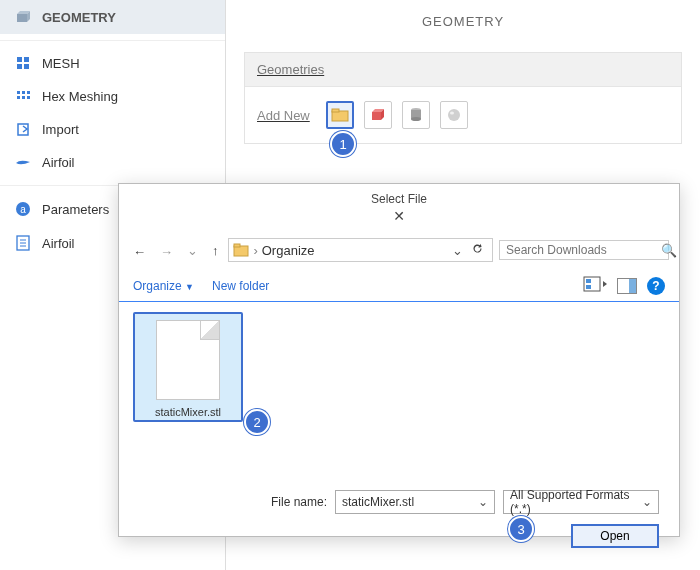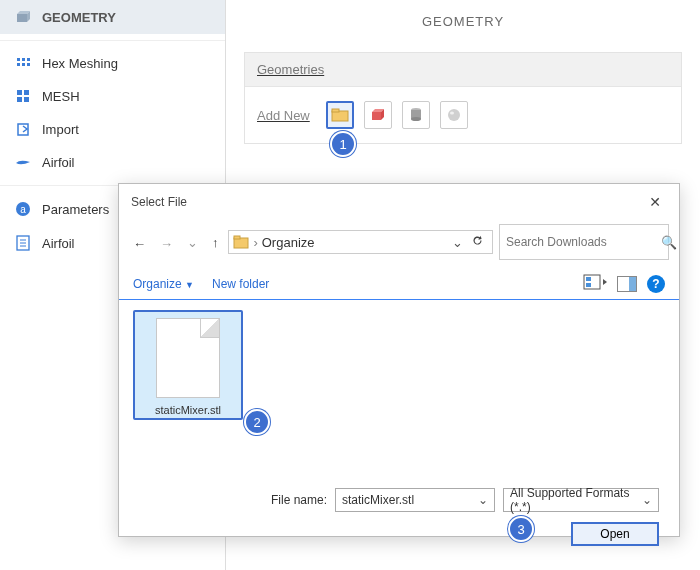--- a/index.html
+++ b/index.html
@@ -16,27 +16,27 @@
 .geo-panel { margin: 8px 18px 0 18px; border: 1px solid #e3e3e3; text-decoration: underline; }
 .geo-header { background: #f1f1f1; padding: 9px 12px; color: #777; border-bottom: 1px solid #e5e5e5; }
 .geo-body { padding: 14px 12px; display: flex; align-items: center; gap: 10px; }
 .geo-body .label { color: #888; margin-right: 6px; }
 .tool-btn { width: 28px; height: 28px; border: 1px solid #ccc; border-radius: 2px; display: inline-flex; align-items: center; justify-content: center; cursor: pointer; background: #fff; }
 .tool-btn.hl { border: 2px solid #3e6fcf; background: #eaf1fb; }
 
 .badge { position: absolute; width: 26px; height: 26px; border-radius: 50%; background: #3e6fcf; color: #fff; font-size: 13px; display: flex; align-items: center; justify-content: center; border: 2px solid #fff; box-shadow: 0 0 0 1px #3e6fcf; z-index: 100; }
 
 .dialog { position: absolute; left: 118px; top: 183px; width: 562px; height: 354px; background: #fff; border: 1px solid #bbb; box-shadow: 0 4px 18px rgba(0,0,0,0.18); z-index: 50; }
-.dlg-title { display: flex; justify-content: space-between; align-items: center; padding: 8px 12px; font-size: 12px; color: #444; }
+.dlg-title { display: flex; justify-content: space-between; align-items: center; padding: 8px 12px; font-size: 12px; color: #444; flex-direction: column; }
 .dlg-close { cursor: pointer; font-size: 14px; padding: 2px 6px; }
 .dlg-nav { display: flex; align-items: center; padding: 4px 10px 8px 10px; gap: 6px; }
 .nav-arrow { color: #999; padding: 2px 4px; cursor: pointer; }
 .nav-arrow.on { color: #333; }
 .path-box { flex: 1; display: flex; align-items: center; border: 1px solid #ccc; height: 24px; padding: 0 4px; gap: 4px; }
-.search-box { width: 170px; display: flex; align-items: center; border: 1px solid #ccc; height: 36px; padding: 0 6px; }
+.search-box { width: 170px; display: flex; align-items: center; border: 1px solid #ccc; height: 20px; padding: 0 6px; }
 .search-box input { border: none; outline: none; flex: 1; font-size: 12px; color: #888; background: transparent; }
 .dlg-toolbar { display: flex; align-items: center; padding: 6px 14px; border-bottom: 1px solid #3b82f6; gap: 18px; color: #2b6cd4; font-size: 12px; }
 .dlg-toolbar .right { margin-left: auto; display: flex; gap: 10px; align-items: center; }
 .view-btn { width: 20px; height: 16px; border: 1px solid #888; display: inline-block; cursor: pointer; }
 .help-btn { width: 18px; height: 18px; border-radius: 50%; background: #0a7be0; color: #fff; display: inline-flex; align-items: center; justify-content: center; font-size: 12px; font-weight: bold; cursor: pointer; }
 
 .dlg-body { height: 180px; padding: 10px 14px; display: flex; align-items: flex-start; }
 .file-item { width: 110px; text-align: center; cursor: pointer; }
 .file-item.sel { background: #d6ecfb; border: 2px solid #3e6fcf; padding: 6px 4px 2px 4px; border-radius: 2px; }
 .file-thumb { width: 64px; height: 80px; margin: 0 auto 6px auto; background: #fff; border: 1px solid #c8c8c8; position: relative; }
@@ -65,40 +65,40 @@
           <polygon points="2,5 5,2 15,2 12,5" fill="#b4c4d4"></polygon>
           <polygon points="12,5 15,2 15,10 12,13" fill="#a0b2c4"></polygon>
         </svg>
       </span>
     <span>GEOMETRY</span>
   </div>
   <div class="sidebar-divider"></div>
   <div class="sidebar-item">
     <span class="icon">
         <svg width="15" height="15">
+          <rect x="1" y="1" width="5" height="5" fill="#3b7dd8"></rect>
+          <rect x="8" y="1" width="5" height="5" fill="#3b7dd8"></rect>
+          <rect x="1" y="8" width="5" height="5" fill="#3b7dd8"></rect>
+          <rect x="8" y="8" width="5" height="5" fill="#3b7dd8"></rect>
+        </svg>
+      </span>
+    <span>MESH</span>
+  </div>
+  <div class="sidebar-item">
+    <span class="icon">
+        <svg width="15" height="15">
           <rect x="1" y="2" width="3" height="3" fill="#3b7dd8"></rect>
           <rect x="6" y="2" width="3" height="3" fill="#3b7dd8"></rect>
           <rect x="11" y="2" width="3" height="3" fill="#3b7dd8"></rect>
           <rect x="1" y="7" width="3" height="3" fill="#3b7dd8"></rect>
           <rect x="6" y="7" width="3" height="3" fill="#3b7dd8"></rect>
           <rect x="11" y="7" width="3" height="3" fill="#3b7dd8"></rect>
         </svg>
       </span>
     <span>Hex Meshing</span>
-  </div>
-  <div class="sidebar-item">
-    <span class="icon">
-        <svg width="15" height="15">
-          <rect x="1" y="1" width="5" height="5" fill="#3b7dd8"></rect>
-          <rect x="8" y="1" width="5" height="5" fill="#3b7dd8"></rect>
-          <rect x="1" y="8" width="5" height="5" fill="#3b7dd8"></rect>
-          <rect x="8" y="8" width="5" height="5" fill="#3b7dd8"></rect>
-        </svg>
-      </span>
-    <span>MESH</span>
   </div>
   <div class="sidebar-item">
     <span class="icon">
         <svg width="15" height="15">
           <rect x="2" y="2" width="10" height="11" fill="none" stroke="#3b7dd8" stroke-width="1.5"></rect>
           <path d="M7 4 L11 7 L7 10" fill="none" stroke="#3b7dd8" stroke-width="1.5"></path>
         </svg>
       </span>
     <span>Import</span>
   </div>

